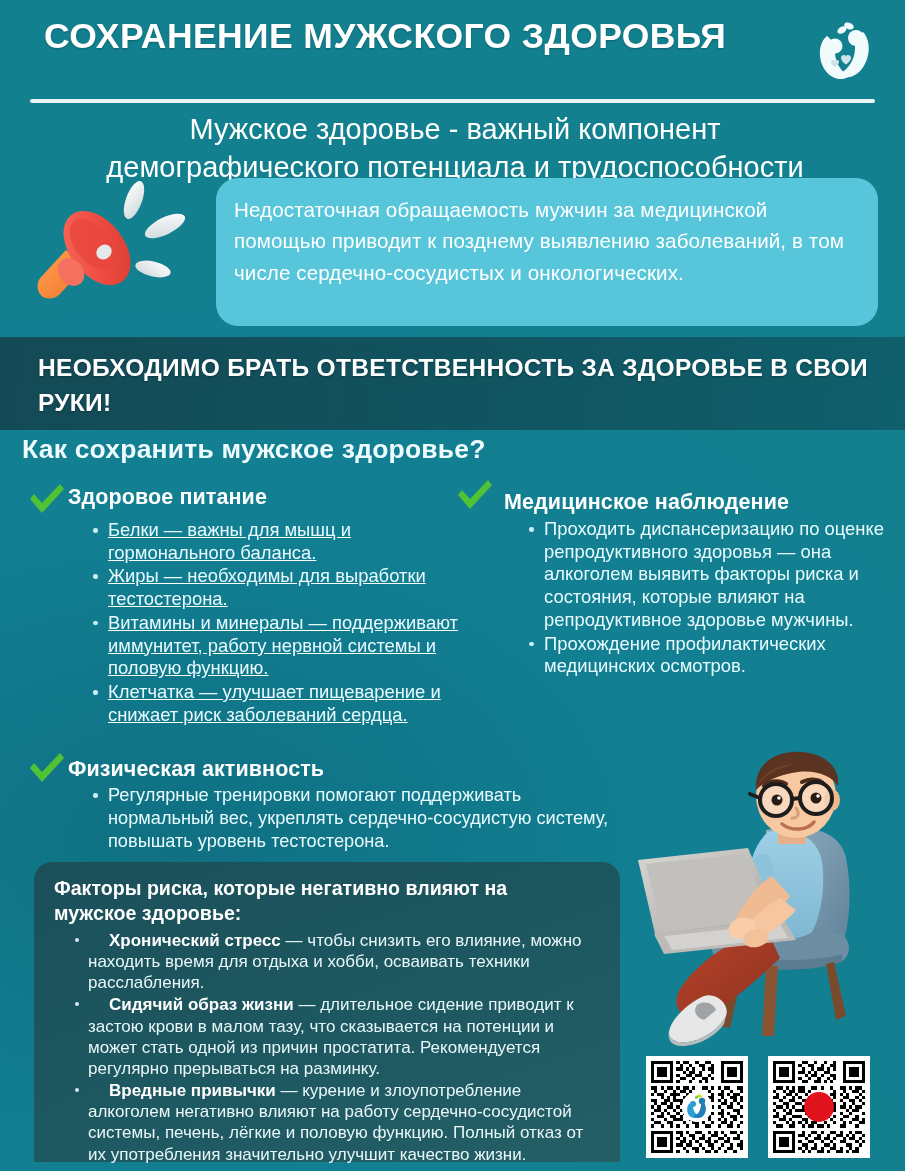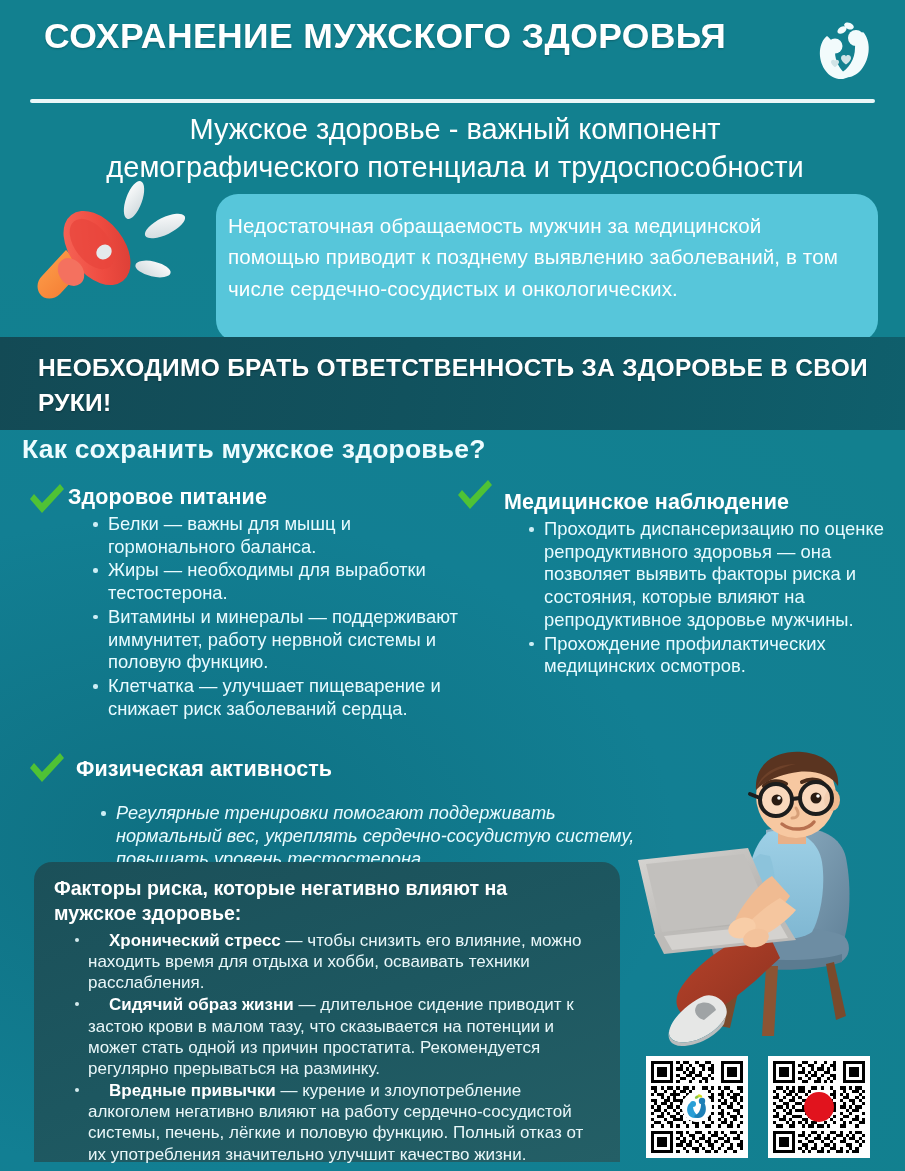--- a/index.html
+++ b/index.html
@@ -36,23 +36,23 @@
   }
 
   .subtitle {
     position:absolute; left:70px; top:110px; width:770px;
     text-align:center; font-size:29px; line-height:1.32; color:#ffffff;
   }
 
   
   .megaphone { position:absolute; left:22px; top:176px; width:186px; height:132px; }
   .callout {
-    position:absolute; left:216px; top:194px; width:662px; height:148px;
+    position:absolute; left:216px; top:178px; width:662px; height:148px;
     background:#57c6da; border-radius:22px;
-    padding:16px 26px 0 12px;
+    padding:16px 26px 0 18px;
   }
   .callout-text {
     font-size:20.6px; line-height:1.52; color:#ffffff;
     letter-spacing:0.1px;
   }
 
   
   .banner {
     position:absolute; left:0; top:337px; width:905px; height:93px;
     background:linear-gradient(100deg,#134a55 0%,#11525e 45%,#0f5f6c 100%);
@@ -83,29 +83,29 @@
     font-size:18.4px; line-height:1.235; color:#e8fbff;
     margin-bottom:1px;
   }
   .bullets > li::before {
     content:""; position:absolute; left:7px; top:9px;
     width:4.5px; height:4.5px; border-radius:50%; background:#cdeef5;
   }
 
   #sec-nutrition { position:absolute; left:68px; top:485px; width:390px; }
   #chk-nutrition { left:27px; top:482px; }
-  #sec-nutrition .bullets { margin-top:3px; margin-left:18px; }
+  #sec-nutrition .bullets { margin-top:9px; margin-left:18px;text-decoration:underline; }
 
   #sec-medical { position:absolute; left:504px; top:490px; width:390px; }
   #chk-medical { left:455px; top:478px; }
   #sec-medical .bullets { margin-top:3px; margin-left:18px; }
 
-  #sec-activity { position:absolute; left:76px; top:757px; width:560px; }
+  #sec-activity { position:absolute; left:68px; top:757px; width:560px; }
   #chk-activity { left:27px; top:751px; }
-  #sec-activity .bullets { margin-top:20px; margin-left:18px;font-style:italic; }
+  #sec-activity .bullets { margin-top:2px; margin-left:18px; }
   #sec-activity .bullets > li { font-size:18.2px; line-height:1.27; }
 
   
   .risk-box {
     position:absolute; left:34px; top:862px; width:586px; height:300px;
     background:linear-gradient(160deg,#1b5059 0%,#1d5760 50%,#245f66 100%);
     border-radius:18px 18px 0 0;
     padding:14px 32px 0 20px;
   }
   .risk-title {
@@ -218,21 +218,21 @@
   </div>
 
   <div class="check-icon" id="chk-medical">
     <svg viewBox="0 0 40 34" width="40" height="34" aria-hidden="true">
       <path d="M3 17 L7 12 L15 21 L33 2 L37 7 L15 31 Z" fill="#4fc235"></path>
     </svg>
   </div>
   <div id="sec-medical">
     <div class="sec-title">Медицинское наблюдение</div>
     <ul class="bullets">
-      <li>Проходить диспансеризацию по оценке репродуктивного здоровья — она позволяет выявить факторы риска и состояния, которые влияют на репродуктивное здоровье мужчины.</li>
+      <li>Проходить диспансеризацию по оценке репродуктивного здоровья — она алкоголем выявить факторы риска и состояния, которые влияют на репродуктивное здоровье мужчины.</li>
       <li>Прохождение профилактических медицинских осмотров.</li>
     </ul>
   </div>
 
   <div class="check-icon" id="chk-activity">
     <svg viewBox="0 0 40 34" width="40" height="34" aria-hidden="true">
       <path d="M3 17 L7 12 L15 21 L33 2 L37 7 L15 31 Z" fill="#4fc235"></path>
     </svg>
   </div>
   <div id="sec-activity">

